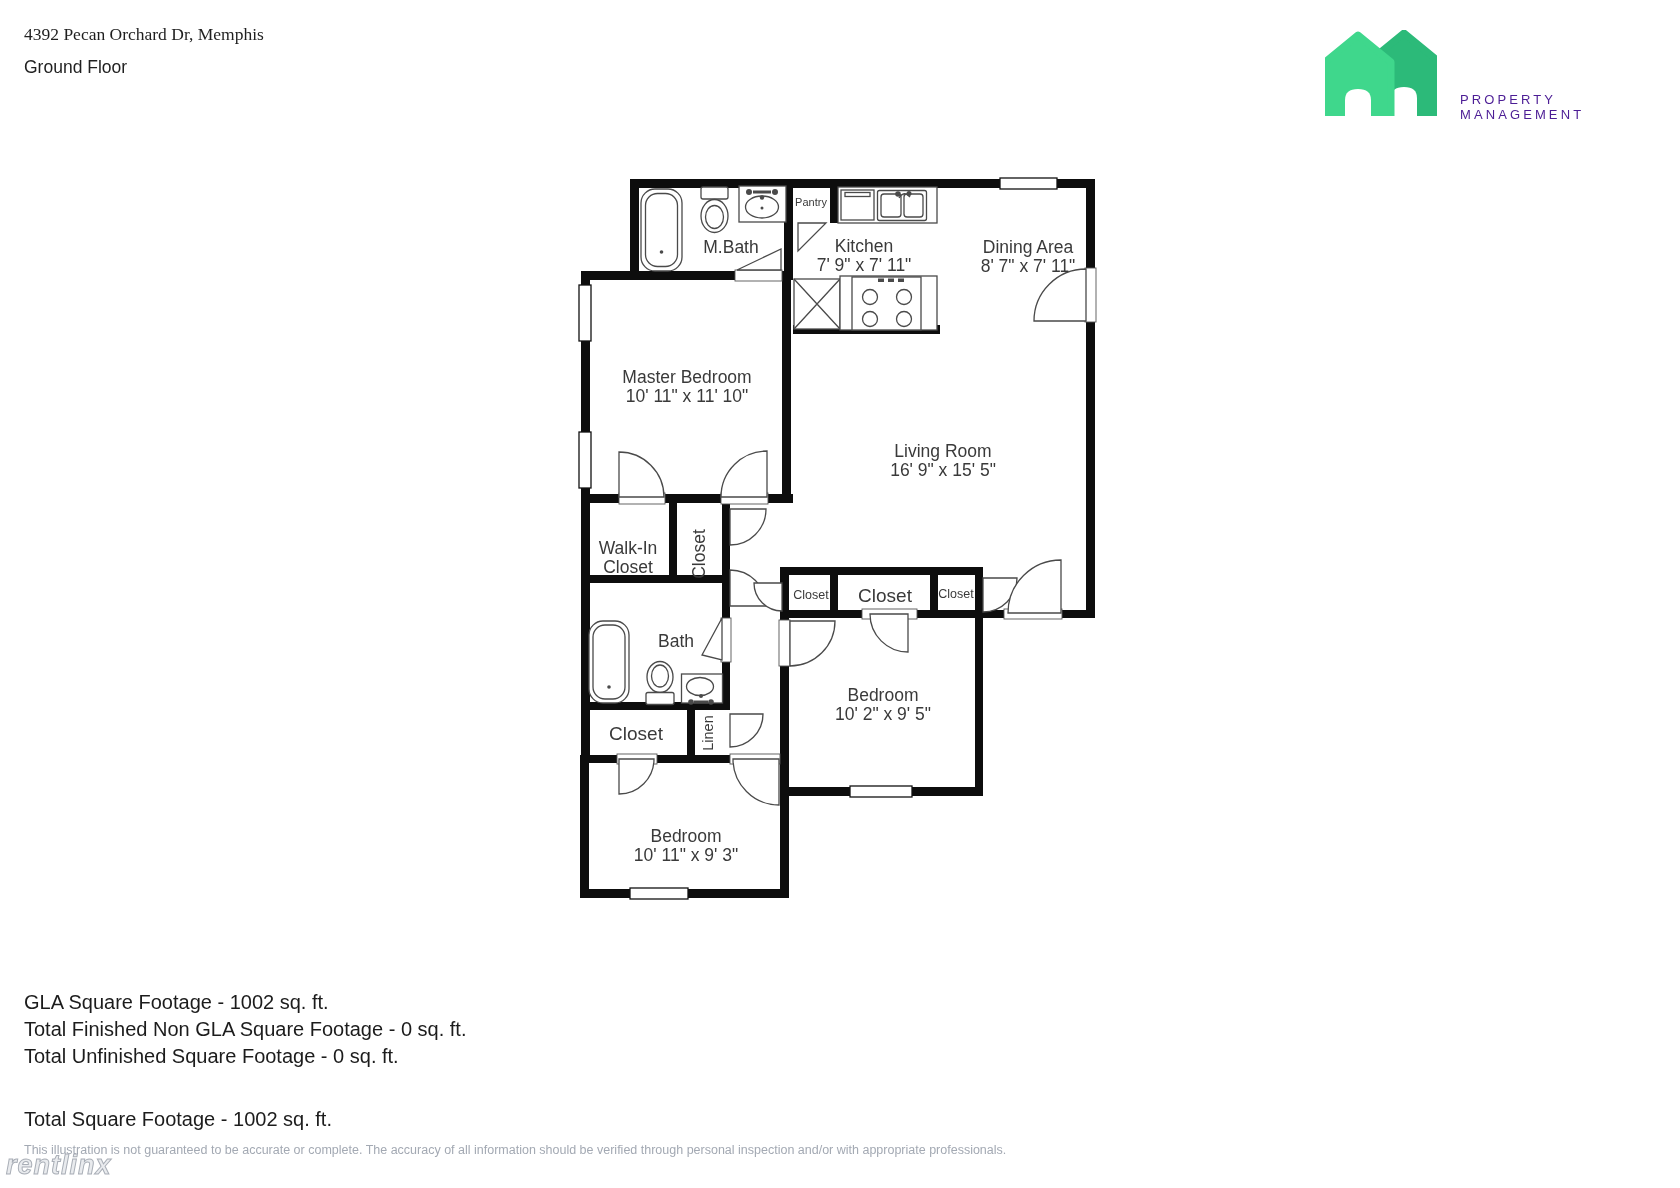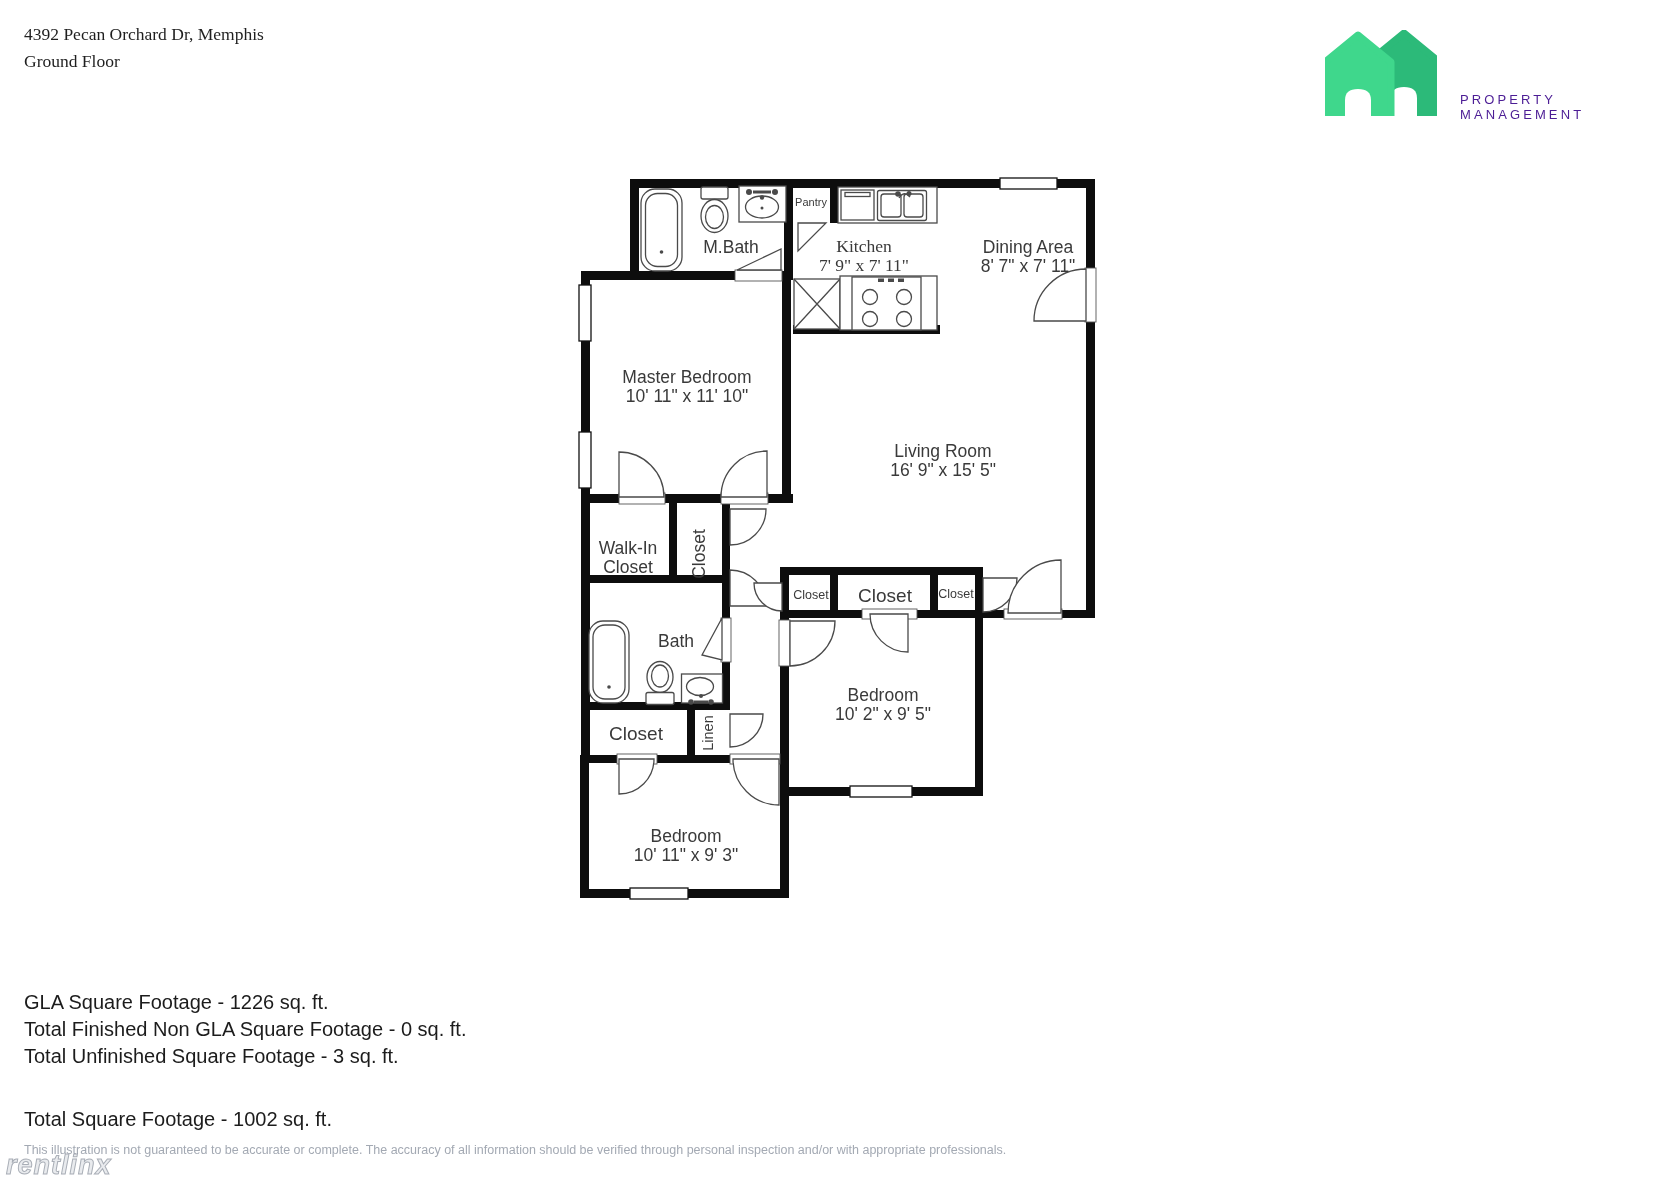--- a/index.html
+++ b/index.html
@@ -1,21 +1,21 @@
 <!DOCTYPE html>
 <html><head>
 <meta charset="utf-8">
 <style>
   html,body{margin:0;padding:0;background:#ffffff;}
   body{font-family:"Liberation Sans", sans-serif;}
   .page{position:relative;width:1680px;height:1188px;background:#fff;overflow:hidden;}
 
   
   .addr{position:absolute;left:24px;top:24px;font-size:17.5px;color:#1f1f1f;font-family:Liberation Serif, serif;}
-  .floor{position:absolute;left:24px;top:51px;font-size:17.5px;color:#1f1f1f;font-family:Liberation Serif, serif;}
+  .floor{position:absolute;left:24px;top:57px;font-size:17.5px;color:#1f1f1f;}
   .logo{position:absolute;left:1325px;top:28px;width:340px;height:88px;}
   .logo-houses{position:absolute;left:0;top:2px;}
   .brand{position:absolute;left:133px;top:12px;font-size:46px;font-weight:bold;letter-spacing:15px;color:#1b2b4d;}
   .brand-sub{position:absolute;left:135px;top:64px;font-size:13px;letter-spacing:3.1px;color:#4c1d95;}
 
   
   .plan-svg{position:absolute;left:0;top:0;width:1680px;height:1188px;}
 
   
   .rlabel{position:absolute;transform:translate(-50%,-50%);text-align:center;color:#3a3a3a;
@@ -200,21 +200,21 @@
   </svg>
 
   <div class="rlabel" style="left:687px;top:387px;">
     <div>Master Bedroom</div>
       <div>10' 11" x 11' 10"</div>
   </div>
   <div class="rlabel" style="left:943px;top:461px;">
     <div>Living Room</div>
       <div>16' 9" x 15' 5"</div>
   </div>
-  <div class="rlabel" style="left:864px;top:256px;font-family:Liberation Serif, serif;">
+  <div class="rlabel" style="left:864px;top:256px;">
     <div>Kitchen</div>
       <div>7' 9" x 7' 11"</div>
   </div>
   <div class="rlabel" style="left:1028px;top:257px;">
     <div>Dining Area</div>
       <div>8' 7" x 7' 11"</div>
   </div>
   <div class="rlabel" style="left:731px;top:247px;">
     <div>M.Bath</div>
   </div>
@@ -247,22 +247,22 @@
     <div>Closet</div>
   </div>
   <div class="rlabel small" style="left:956px;top:594px;">
     <div>Closet</div>
   </div>
   <div class="rlabel" style="left:883px;top:705px;">
     <div>Bedroom</div>
       <div>10' 2" x 9' 5"</div>
   </div>
 
-  <div class="sqft" style="top:991px;">GLA Square Footage - 1226 sq. ft.</div>
+  <div class="sqft" style="top:991px;">GLA Square Footage - 1002 sq. ft.</div>
   <div class="sqft" style="top:1018px;">Total Finished Non GLA Square Footage - 0 sq. ft.</div>
-  <div class="sqft" style="top:1045px;">Total Unfinished Square Footage - 3 sq. ft.</div>
+  <div class="sqft" style="top:1045px;">Total Unfinished Square Footage - 0 sq. ft.</div>
   <div class="sqft" style="top:1072px;margin-top:36px;">Total Square Footage - 1002 sq. ft.</div>
 
   <div class="disc" style="top:1143px;">This illustration is not guaranteed to be accurate or complete. The accuracy of all information should be verified through personal inspection and/or with appropriate professionals.</div>
 
   <div class="watermark">rentlinx</div>
 
 </div>
 
 </body></html>

